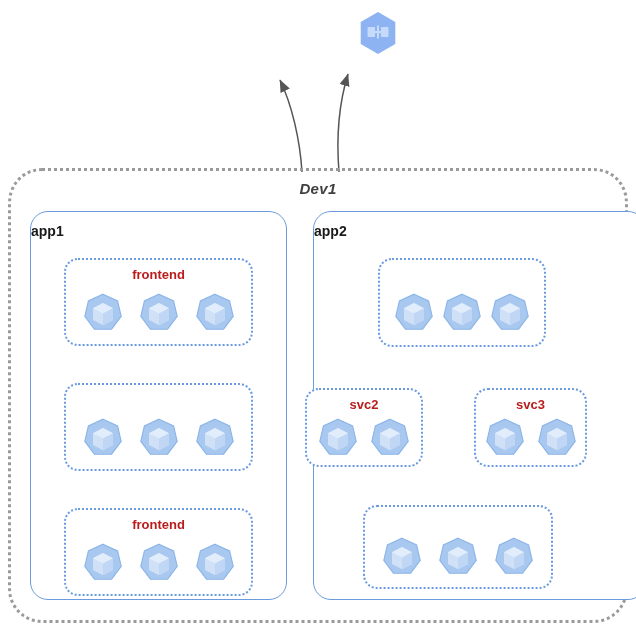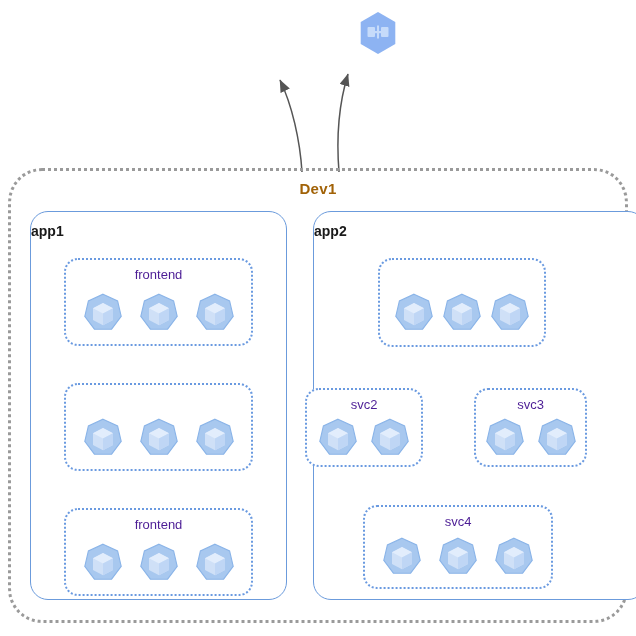--- a/index.html
+++ b/index.html
@@ -52,24 +52,25 @@
     position: absolute;
     border: 3px dotted #9a9a9a;
     border-radius: 34px;
     box-sizing: border-box;
     background: transparent;
   }
   .env-title {
     position: absolute;
     font-size: 15px;
     font-weight: bold;
-    color: #a16207;
+    color: #404040;
     letter-spacing: 0.3px;
     white-space: nowrap;
     text-align: center;
+    font-style: italic;
   }
 
   
   .app-box {
     position: absolute;
     border: 1.6px solid #6b9bdc;
     border-radius: 18px;
     box-sizing: border-box;
     background: #ffffff;
   }
@@ -92,22 +93,22 @@
     box-sizing: border-box;
     background: #ffffff;
   }
   .svc-title {
     position: absolute;
     top: 7px;
     left: 0;
     right: 0;
     text-align: center;
     font-size: 13px;
-    font-weight: normal;
-    color: #4c1d95;
+    font-weight: bold;
+    color: #b91c1c;
     white-space: nowrap;
   }
   .pods-row {
     position: absolute;
     left: 0;
     right: 0;
     display: flex;
     justify-content: center;
     align-items: center;
   }
@@ -366,21 +367,20 @@
               <path d="M22 11 L32 16.2 L32 28 L22 33.2 L12 28 L12 16.2 z" fill="#cfe0f7"></path>
               <path d="M22 11 L32 16.2 L22 21.4 L12 16.2 z" fill="#e2edfc"></path>
               <path d="M22 21.4 L32 16.2 L32 28 L22 33.2 z" fill="#bfd6f5"></path>
             </g>
           </svg>
       </div>
     </div>
   </div>
 
   <div class="svc-box" style="left:363px; top:505px; width:190px; height:84px;">
-    <div class="svc-title">svc4</div>
     <div class="pods-row" style="top:29px;">
       <div class="pod">
         <svg viewBox="0 0 44 44">
             <g>
               <path d="M22 2.2 L36.6 8.9 L40.2 24.3 L30.6 37.2 L13.4 37.2 L3.8 24.3 L7.4 8.9 z" fill="#a8c8ef" stroke="#8ab4e8" stroke-width="1.1"></path>
               <path d="M22 11 L32 16.2 L32 28 L22 33.2 L12 28 L12 16.2 z" fill="#cfe0f7"></path>
               <path d="M22 11 L32 16.2 L22 21.4 L12 16.2 z" fill="#e2edfc"></path>
               <path d="M22 21.4 L32 16.2 L32 28 L22 33.2 z" fill="#bfd6f5"></path>
             </g>
           </svg>

